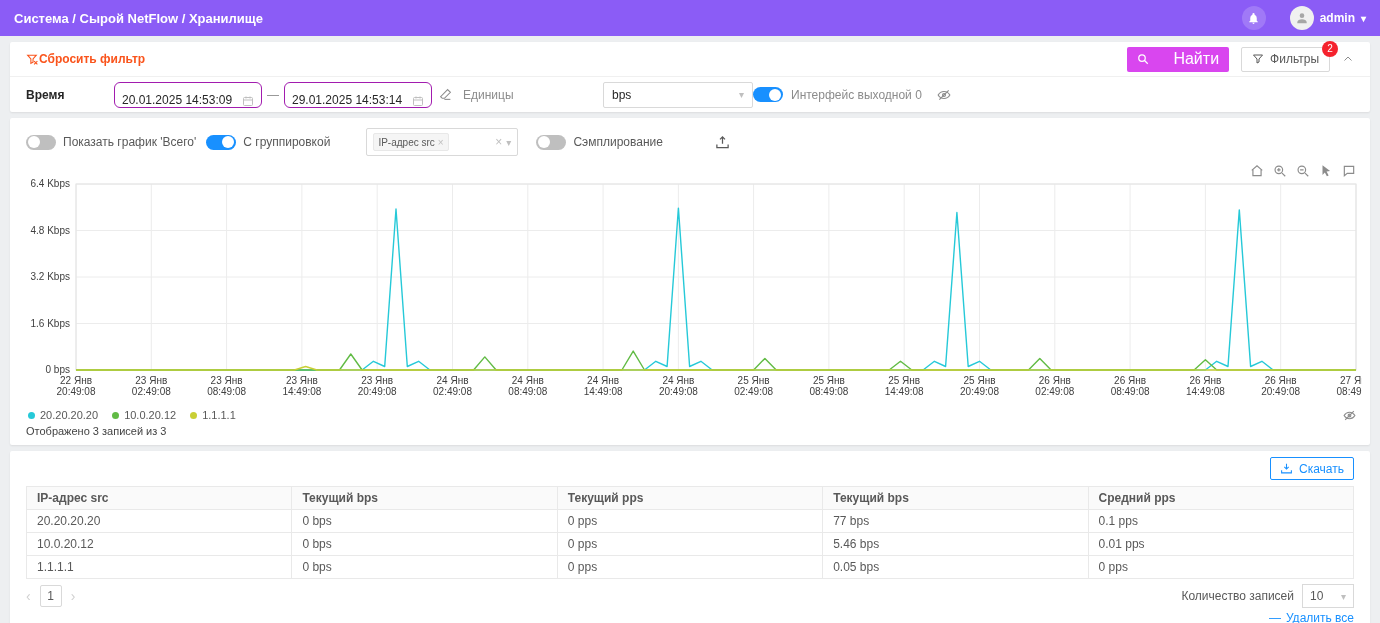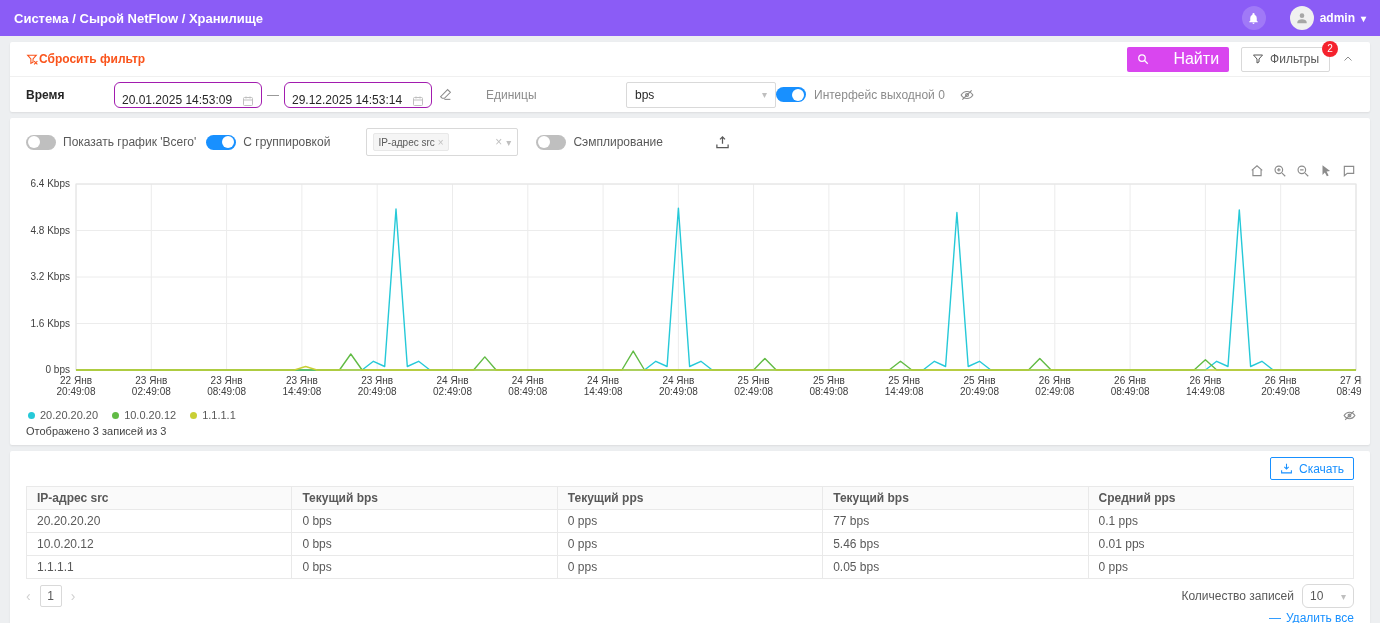--- a/index.html
+++ b/index.html
@@ -20,21 +20,21 @@
   .btn-find{display:flex;align-items:center;gap:24px;background:#d946ef;color:#fff;border:none;border-radius:2px;height:25px;padding:0 10px;font-size:16px;cursor:pointer;font-family:inherit}
   .btn-filters{position:relative;display:flex;align-items:center;gap:6px;background:#fff;color:#595959;border:1px solid #d9d9d9;border-radius:2px;height:25px;padding:0 10px;font-size:12px;cursor:pointer;font-family:inherit}
   .badge{position:absolute;top:-7px;right:-9px;min-width:16px;height:16px;background:#f5222d;color:#fff;border-radius:8px;font-size:10px;line-height:16px;text-align:center;padding:0 3px}
   .collapse-btn{cursor:pointer;display:flex}
   .filter-row{display:flex;align-items:center;padding:5px 16px;height:36px;border-top:1px solid #f0f0f0}
   .flabel{font-weight:bold;width:88px}
   .date-input{display:flex;align-items:flex-end;justify-content:space-between;width:148px;height:26px;border:1px solid #a21caf;border-radius:6px;padding:0 7px;background:#fff;cursor:text}
   .sep{color:#8c8c8c;margin:0 5px}
   .icon-btn{display:flex;align-items:center;margin:0 7px;cursor:pointer}
   .glabel{color:#8c8c8c}
-  .units-label{width:140px;margin-left:27px}
+  .units-label{width:140px;margin-left:4px}
   .select{display:flex;align-items:center;justify-content:space-between;width:150px;height:26px;border:1px solid #d9d9d9;border-radius:2px;padding:0 8px;background:#fff;cursor:pointer;}
   .switch{position:relative;width:30px;height:15px;border-radius:8px;background:#1890ff;display:inline-block;cursor:pointer;flex:none}
   .switch::after{content:"";position:absolute;top:1.5px;right:2px;width:12px;height:12px;border-radius:50%;background:#fff}
   .switch.off{background:rgba(0,0,0,.25)}
   .switch.off::after{right:auto;left:2px}
   .iface-label{margin:0 8px}
   .chart-card{padding:8px 0 4px}
   .chart-controls{display:flex;align-items:center;gap:10px;padding:2px 16px}
   .ctl{display:flex;align-items:center;gap:7px}
   .ctl-label{color:#595959}
@@ -58,21 +58,21 @@
   .download-row{display:flex;justify-content:flex-end;margin-bottom:6px}
   .btn-download{display:flex;align-items:center;gap:6px;background:#fff;border:1px solid #1890ff;color:#1890ff;border-radius:2px;height:23px;padding:0 9px;font-size:12px;cursor:pointer;font-family:inherit}
   table{width:100%;border-collapse:collapse;font-size:12px;table-layout:fixed}
   th,td{border:1px solid #e9e9e9;padding:4px 10px;text-align:left;color:#595959}
   th{background:#fafafa;font-weight:bold}
   .table-footer{display:flex;align-items:center;justify-content:space-between;margin-top:5px}
   .pager{display:flex;align-items:center;gap:9px}
   .pg-arrow{color:#d0d0d0;font-size:14px;cursor:default}
   .pg-num{min-width:22px;height:22px;border:1px solid #d9d9d9;border-radius:2px;background:#fff;text-align:center;line-height:20px;color:#595959;cursor:pointer}
   .page-size-wrap{display:flex;align-items:center;gap:8px;color:#595959}
-  .size-select{display:flex;align-items:center;justify-content:space-between;width:52px;height:24px;border:1px solid #d9d9d9;border-radius:6px;padding:0 7px;cursor:pointer;background:#fff}
+  .size-select{display:flex;align-items:center;justify-content:space-between;width:52px;height:24px;border:1px solid #d9d9d9;border-radius:0;padding:0 7px;cursor:pointer;background:#fff}
   .delete-row{display:flex;justify-content:flex-end;margin-top:3px}
   .delete-all{display:flex;align-items:center;gap:5px;color:#1890ff;cursor:pointer;font-size:12px}
 </style>
 </head>
 <body>
 
 <header class="app-header">
   <div class="app-title">Система / Сырой NetFlow / Хранилище</div>
   <div class="hdr-right">
     <span class="bell-btn">
@@ -127,21 +127,21 @@
     <span class="flabel">Время</span>
     <span class="date-input">
       <span>20.01.2025 14:53:09</span>
       <svg width="12" height="12" viewBox="0 0 24 24" fill="none" stroke="#bfbfbf" stroke-width="2">
           <rect x="3" y="5" width="18" height="16" rx="2"></rect>
           <path d="M3 10h18M8 3v4M16 3v4"></path>
         </svg>
     </span>
     <span class="sep">—</span>
     <span class="date-input">
-      <span>29.12.2025 14:53:14</span>
+      <span>29.01.2025 14:53:14</span>
       <svg width="12" height="12" viewBox="0 0 24 24" fill="none" stroke="#bfbfbf" stroke-width="2">
           <rect x="3" y="5" width="18" height="16" rx="2"></rect>
           <path d="M3 10h18M8 3v4M16 3v4"></path>
         </svg>
     </span>
     <span class="icon-btn">
       <svg width="13" height="13" viewBox="0 0 24 24" fill="none" stroke="#8c8c8c" stroke-width="2">
           <path d="M16 3l5 5-11 11H6l-3-3L14 5z"></path>
           <path d="M10 21h11"></path>
         </svg>

